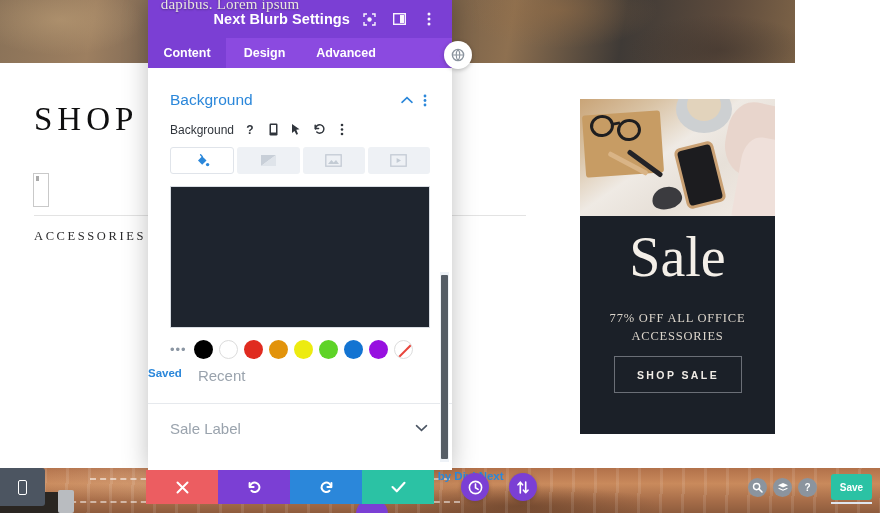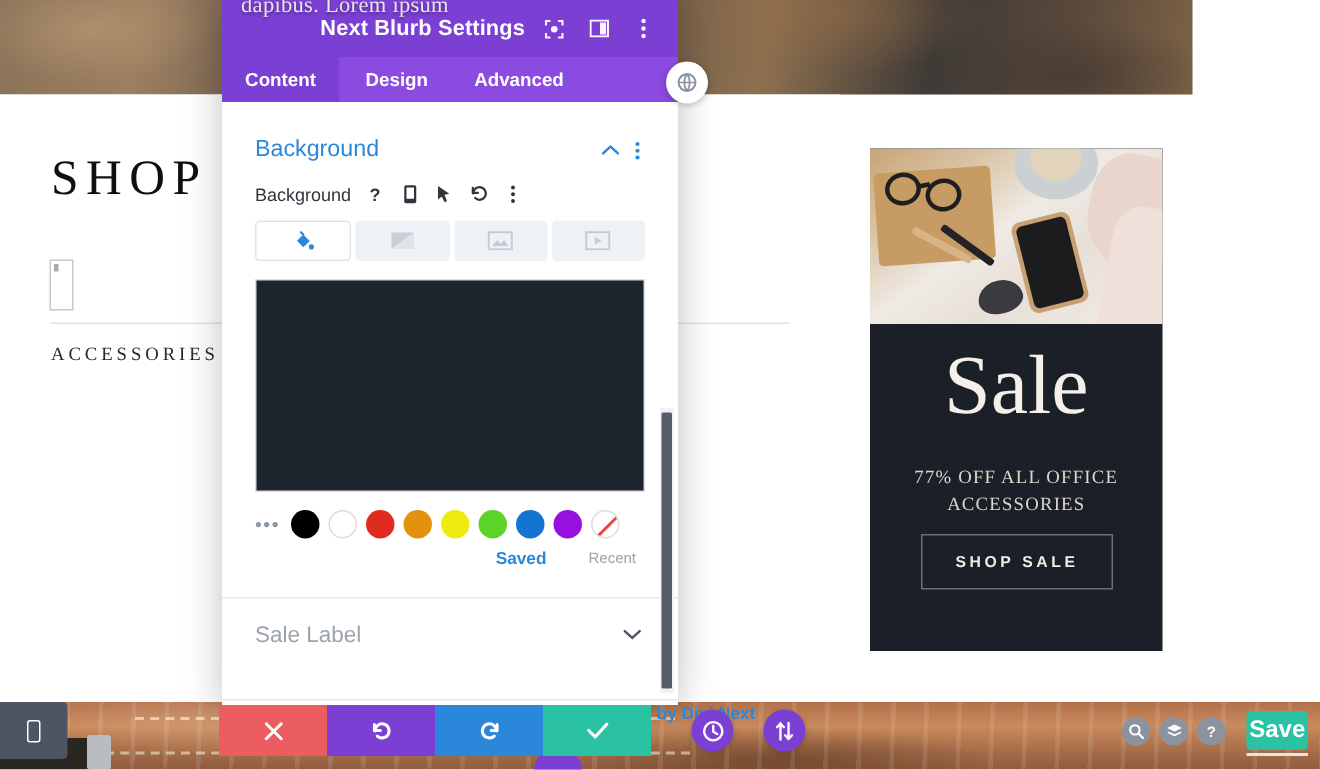--- a/index.html
+++ b/index.html
@@ -170,23 +170,23 @@
   }
 
   .swatch-row{ display:flex; align-items:center; gap:6px; padding:12px 20px 0 22px; }
   .dots3{ width:18px; color:#8b96a3; font-size:13px; letter-spacing:1px; display:flex; align-items:center;}
   .sw{ width:19px; height:19px; border-radius:50%; }
   .sw.white{ border:1px solid #dcdcdc; }
   .sw.none{ background:#fff; border:1px solid #ddd; position:relative; overflow:hidden;}
   .sw.none::after{ content:""; position:absolute; left:-2px; top:8px; width:26px; height:2px;
                    background:#e8453c; transform:rotate(-45deg);}
 
-  .saved-row{ display:flex; justify-content:flex-end; gap:28px; padding:8px 28px 0 0;}
+  .saved-row{ display:flex; gap:16px; padding:8px 28px 0 0;}
   .saved-link{ font-size:11.5px; color:#2b87da; font-weight:700;}
-  .recent-link{ font-size:10px; color:#9aa3ad;}
+  .recent-link{ font-size:15px; color:#9aa3ad;}
 
   .divider{ margin-top:19px; height:1px; background:#e6e9ed; }
   .admin-row{
     display:flex; align-items:center; height:48px; padding:0 22px;
   }
   .admin-label{ flex:1; font-size:15px; color:#9aa3ad; }
 
   .modal-footnote{
     position:absolute; left:0; right:0; top:470px; text-align:center;
     font-size:11.5px; color:#2b87da; font-weight:700;
@@ -230,21 +230,21 @@
   }
 
   .right-ctrls{ position:absolute; left:748px; top:478px; display:flex; gap:6px; align-items:center; }
   .rc{
     width:19px; height:19px; border-radius:50%; background:#8b949e;
     display:flex; align-items:center; justify-content:center; color:#fff; font-size:10px;
   }
   .save-btn{
     position:absolute; left:831px; top:474px; width:41px; height:26px;
     background:#2bc2a4; border-radius:3px; display:flex; align-items:center; justify-content:center;
-    color:#fff; font-size:16px; font-weight:700;
+    color:#fff; font-size:10px; font-weight:700;
   }
   .save-underline{
     position:absolute; left:831px; top:502px; width:41px; height:2px; background:#dfe6ef;
   }
 </style>
 </head>
 <body>
 
 <div id="root">
 

